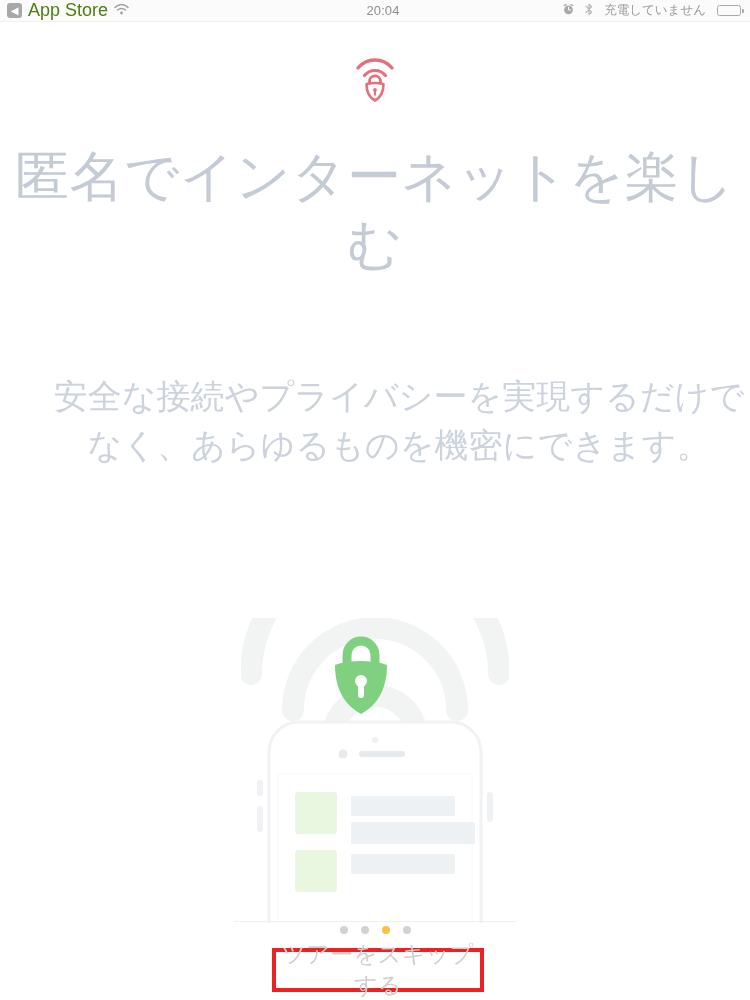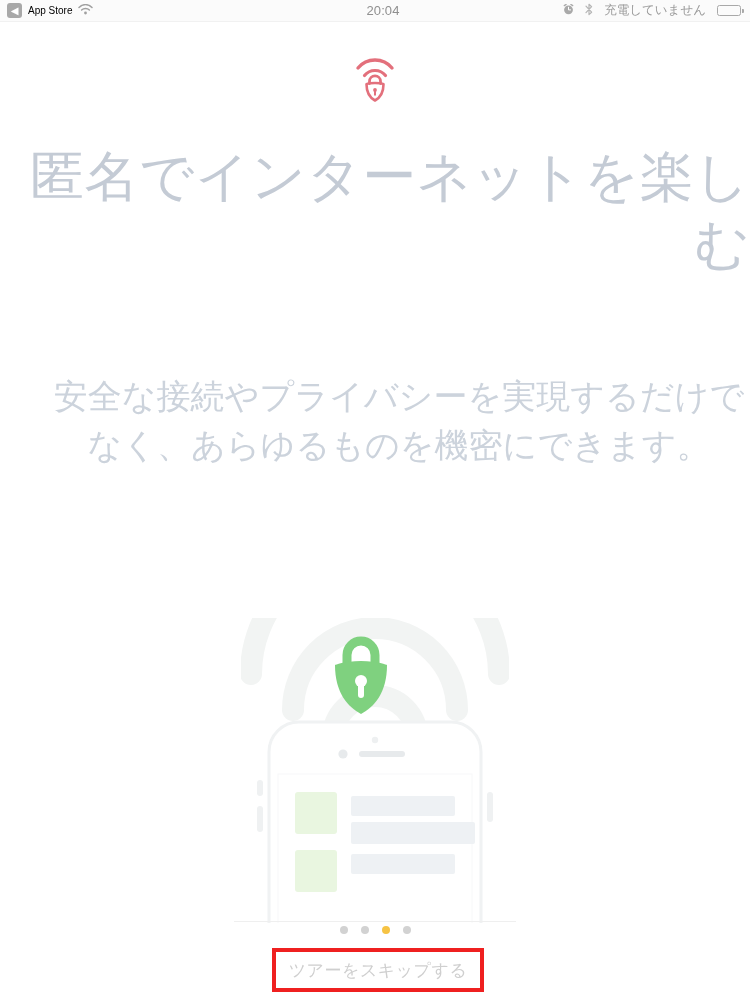--- a/index.html
+++ b/index.html
@@ -37,21 +37,21 @@
   .sb-right {
     position:absolute; right:6px;
     display:flex; align-items:center; gap:11px;
     font-size:12.5px; color:#9a9a9a;
   }
   .back-chip {
     display:inline-flex; align-items:center; justify-content:center;
     width:15px; height:15px; border-radius:3px;
     background:#a8a8a8; color:#fff; font-size:10px; line-height:1;
   }
-  .sb-appname { color:#000000; font-size:10px;text-align:right; }
+  .sb-appname { color:#4d7c0f; font-size:18px;text-align:right; }
   .wifi-mini { display:inline-block; }
   .alarm-ic, .bt-ic { display:inline-block; }
   .battery {
     display:inline-flex; align-items:center;
   }
   .batt-body {
     width:24px; height:11px; border:1px solid #a9a9a9;
     border-radius:2.5px; padding:1px; display:block;
   }
   .batt-fill { width:100%; height:100%; background:#a9a9a9; border-radius:1px; }
@@ -60,21 +60,21 @@
   }
 
   
   .brand-logo {
     position:absolute; top:52px; left:50%; transform:translateX(-50%);
   }
 
   
   .headline {
     position:absolute; top:143px; left:0; width:750px;
-    text-align:right;
+    text-align:center;
     font-size:54px;
     line-height:1.25;
     color:#c4cbd5;
     font-weight:400;
     letter-spacing:.5px;
   }
 
   
   .bodycopy {
     position:absolute; top:372px; left:50%; transform:translateX(-50%);
@@ -115,21 +115,21 @@
     width:212px; height:44px;
     border:4px solid #ef2020;
     background:#ffffff;
   }
   .skip-btn {
     width:100%; height:100%;
     display:flex; align-items:center; justify-content:center;
     background:#ffffff;
     border:none;
     color:#cfcfcf;
-    font-size:17px;
+    font-size:23px;
     font-family:"Liberation Sans","DejaVu Sans",sans-serif;
     letter-spacing:.5px;
     cursor:pointer;
   }
 </style>
 </head>
 <body>
 
 <div id="screen">
 

